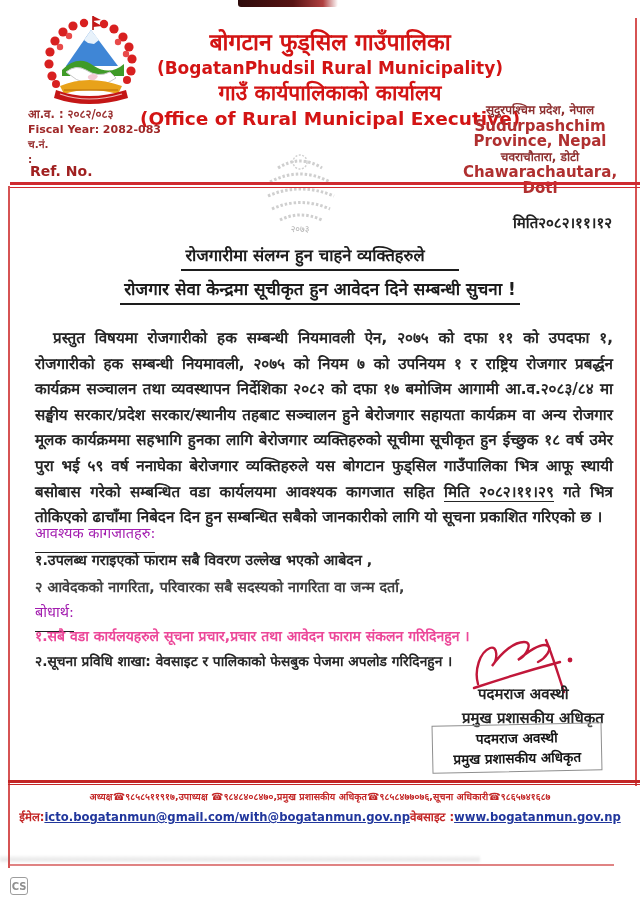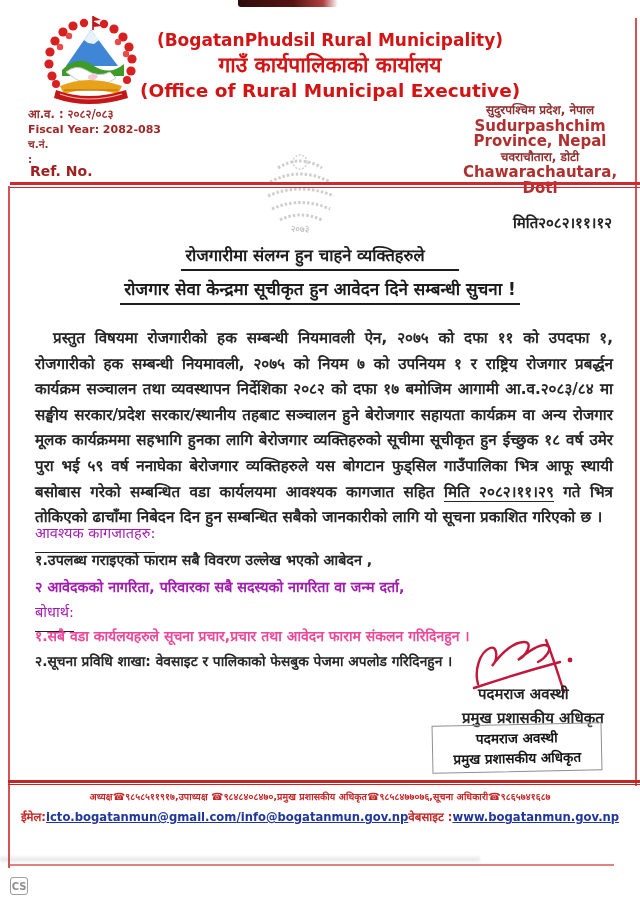--- a/index.html
+++ b/index.html
@@ -49,21 +49,21 @@
      border-bottom:2px solid #1d1d1d; padding:0 4px 3px 4px; }
 
   .body-par { left:35px; top:326px; width:578px; font-size:15.2px; line-height:25.6px;
      color:#262626; font-weight:700; text-align:justify; text-indent:18px; }
   .deadline { border-bottom:1.6px solid #262626; }
 
   .sec-head { font-size:14.5px; font-weight:normal; color:#a21caf;
      border-bottom:1.6px solid #222; padding-bottom:10px; display:inline-block; }
   .doc-head { left:35px; top:522px; }
   .doc-item1 { left:35px; top:550px; font-size:14.3px; font-weight:600; color:#262626; }
-  .doc-item2 { left:35px; top:577px; font-size:14.3px; font-weight:600; color:#a21caf; }
+  .doc-item2 { left:35px; top:577px; font-size:14.3px; font-weight:600; color:#404040; }
   .cc-head  { left:35px; top:601px; }
   .cc-item1 { left:35px; top:626px; font-size:14px; font-weight:600; color:#ec4899; }
   .cc-item2 { left:35px; top:651px; font-size:13.8px; font-weight:600; color:#262626; }
 
   .sig-svg { left:468px; top:632px; }
   .sig-name { left:478px; top:683px; font-size:15px; font-weight:600; color:#222; }
   .sig-title { left:462px; top:707px; font-size:15px; font-weight:600; color:#222; white-space:nowrap; }
 
   .stamp { left:432px; top:724px; width:170px; height:48px; border:1.2px solid #8f8f8f;
      transform:rotate(-1.2deg); text-align:center; padding-top:3px; background:rgba(255,255,255,.2); }
@@ -131,20 +131,21 @@
   <path d="M52 62 q5 -4 10 0 q-2 5 -7 4 q-4 -1 -3 -4 Z" fill="#f3c8d3"></path>
 
   <path d="M24 72 Q52 60 86 72 L82 80 Q52 72 28 80 Z" fill="#e8a21a"></path>
   <path d="M28 76 L82 76" stroke="#c97f0e" stroke-width="1.4"></path>
 
   <path d="M20 76 Q52 88 90 76 L92 84 Q52 96 18 84 Z" fill="#c41616"></path>
   <path d="M24 80 Q52 90 86 80" stroke="#ffffff" stroke-width="1.2" fill="none" opacity=".7"></path>
 </svg>
 
 <div class="abs title-block">
+  <div class="t1">बोगटान फुड्सिल गाउँपालिका</div>
   <div class="t2">(BogatanPhudsil Rural Municipality)</div>
   <div class="t3">गाउँ कार्यपालिकाको कार्यालय</div>
   <div class="t4">(Office of Rural Municipal Executive)</div>
 </div>
 
 <div class="abs fiscal-block">
   <div class="fiscal-np">आ.व. : २०८२/०८३</div>
   <div class="fiscal-en">Fiscal Year: 2082-083</div>
   <div class="refnp">च.नं.</div>
   <div class="refnp">:</div>
@@ -219,18 +220,18 @@
   <div class="s2">प्रमुख प्रशासकीय अधिकृत</div>
 </div>
 
 <div class="abs ftr-rule">
   <div class="thick"></div>
     <div class="thin"></div>
 </div>
 
 <div class="abs contacts"><span>अध्यक्ष</span><span class="ph">☎</span><span>९८५८५११९१७,</span><span>उपाध्यक्ष </span><span class="ph">☎</span><span>९८४८४०८४७०,</span><span>प्रमुख प्रशासकीय अधिकृत</span><span class="ph">☎</span><span>९८५८४७७०७६,</span><span>सूचना अधिकारी</span><span class="ph">☎</span><span>९८६५७४१६८७</span></div>
 
-<div class="abs emails"><span class="red">ईमेल:</span><span class="lnk">icto.bogatanmun@gmail.com</span><span class="lnk">/</span><span class="lnk">info@bogatanmun.gov.np</span><span class="red">वेबसाइट :</span><span class="lnk">www.bogatanmun.gov.np</span></div>
+<div class="abs emails"><span class="red">ईमेल:</span><span class="lnk">icto.bogatanmun@gmail.com</span><span class="lnk">/</span><span class="lnk">with@bogatanmun.gov.np</span><span class="red">वेबसाइट :</span><span class="lnk">www.bogatanmun.gov.np</span></div>
 
 <div class="abs page-edge"></div>
 <div class="abs cam">
   <div class="cam-badge">CS</div>
 </div>
 
 </body></html>

